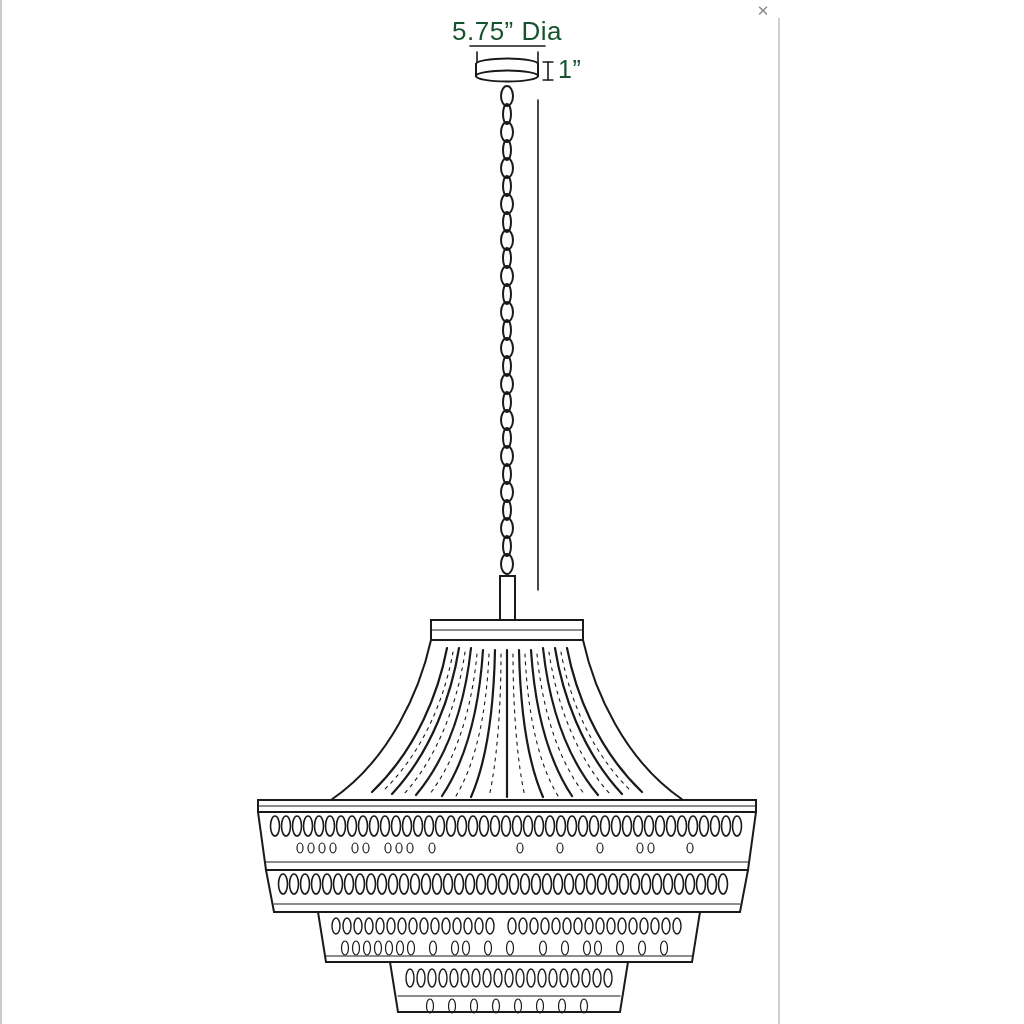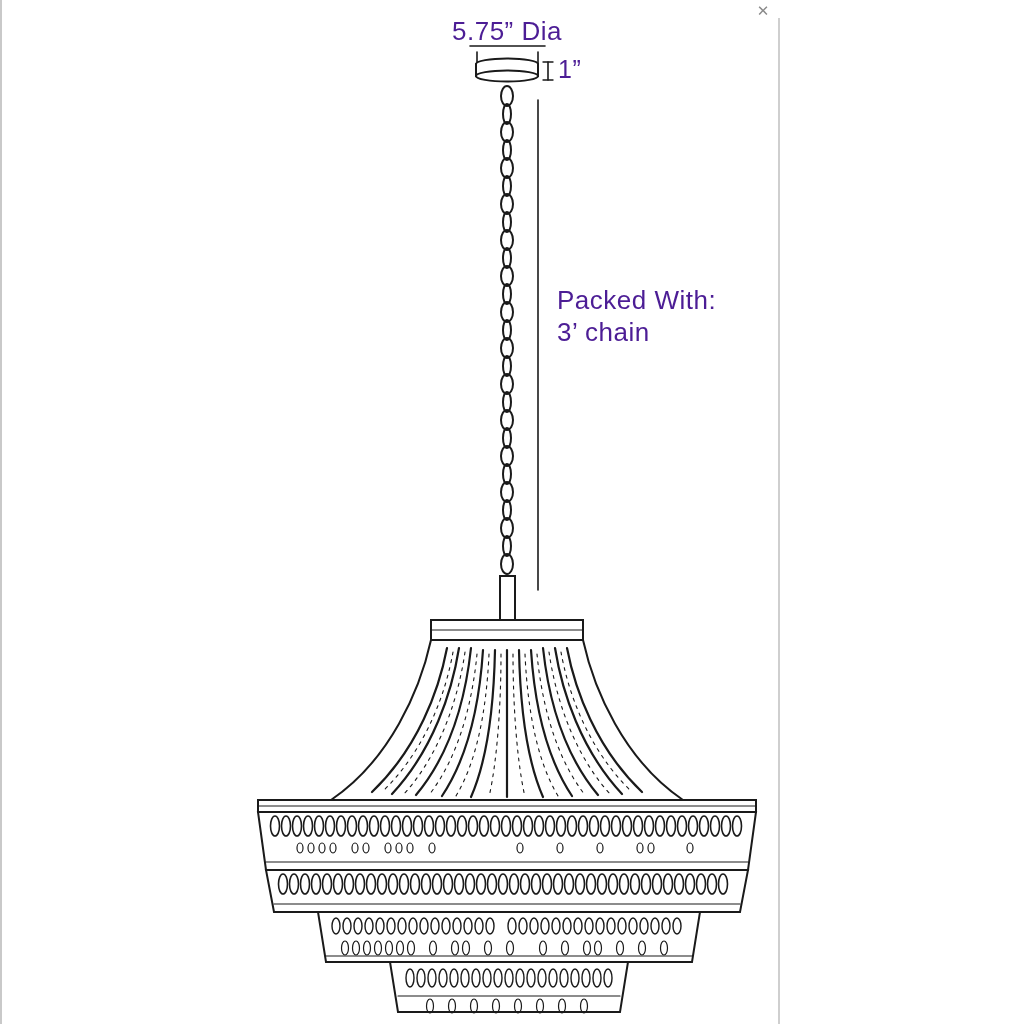--- a/index.html
+++ b/index.html
@@ -42,21 +42,21 @@
     width: 26px;
     height: 22px;
     color: #8a8a8a;
     font-size: 15px;
     line-height: 22px;
     text-align: center;
     cursor: pointer;
   }
   .label {
     position: absolute;
-    color: #4c1d95;
+    color: #14532d;
     font-size: 26px;
     letter-spacing: 0.5px;
     white-space: pre;
   }
   #label-dia {
     left: 452px;
     top: 16px;
   }
   #label-height {
     left: 558px;
@@ -374,15 +374,14 @@
         <ellipse cx="518" cy="1006" rx="3.5" ry="7"></ellipse>
           <ellipse cx="540" cy="1006" rx="3.5" ry="7"></ellipse>
         <ellipse cx="562" cy="1006" rx="3.5" ry="7"></ellipse>
           <ellipse cx="584" cy="1006" rx="3.5" ry="7"></ellipse>
       </g>
     </g>
   </svg>
 
   <div class="label" id="label-dia">5.75” Dia</div>
   <div class="label" id="label-height">1”</div>
-  <div class="label" id="label-packed"><span>Packed With:</span><br><span>3’ chain</span></div>
 
 </div>
 
 </body></html>

